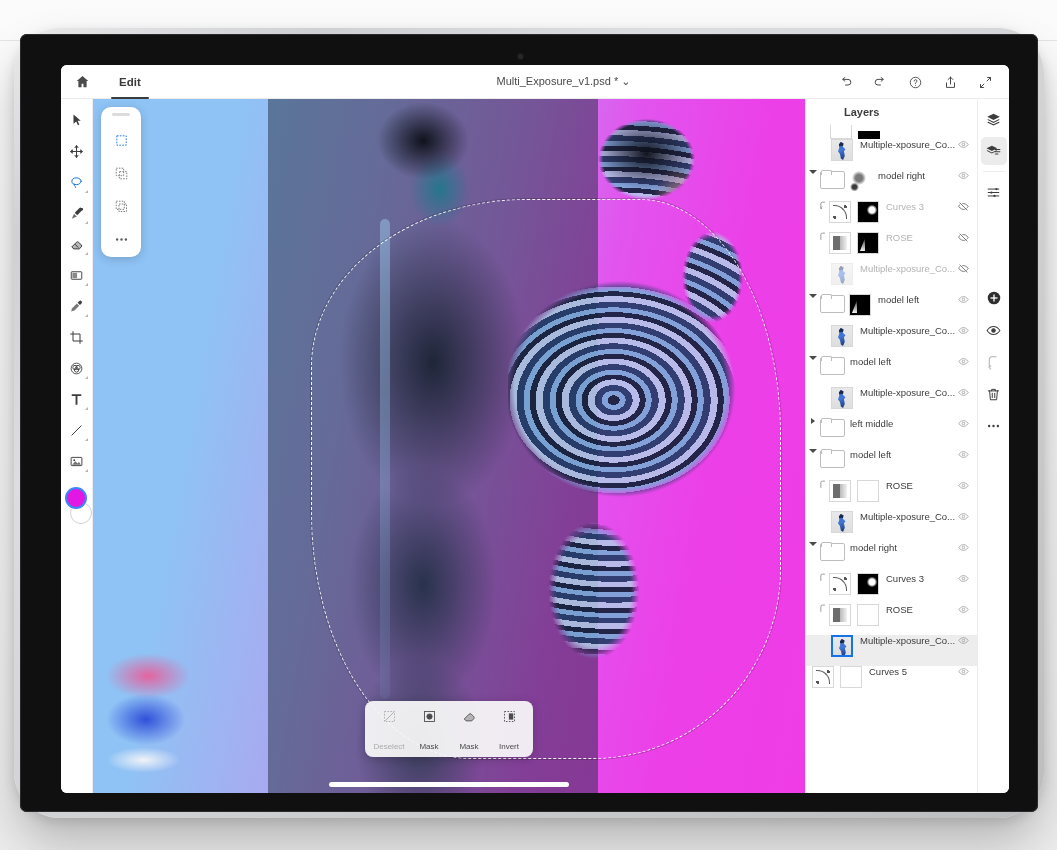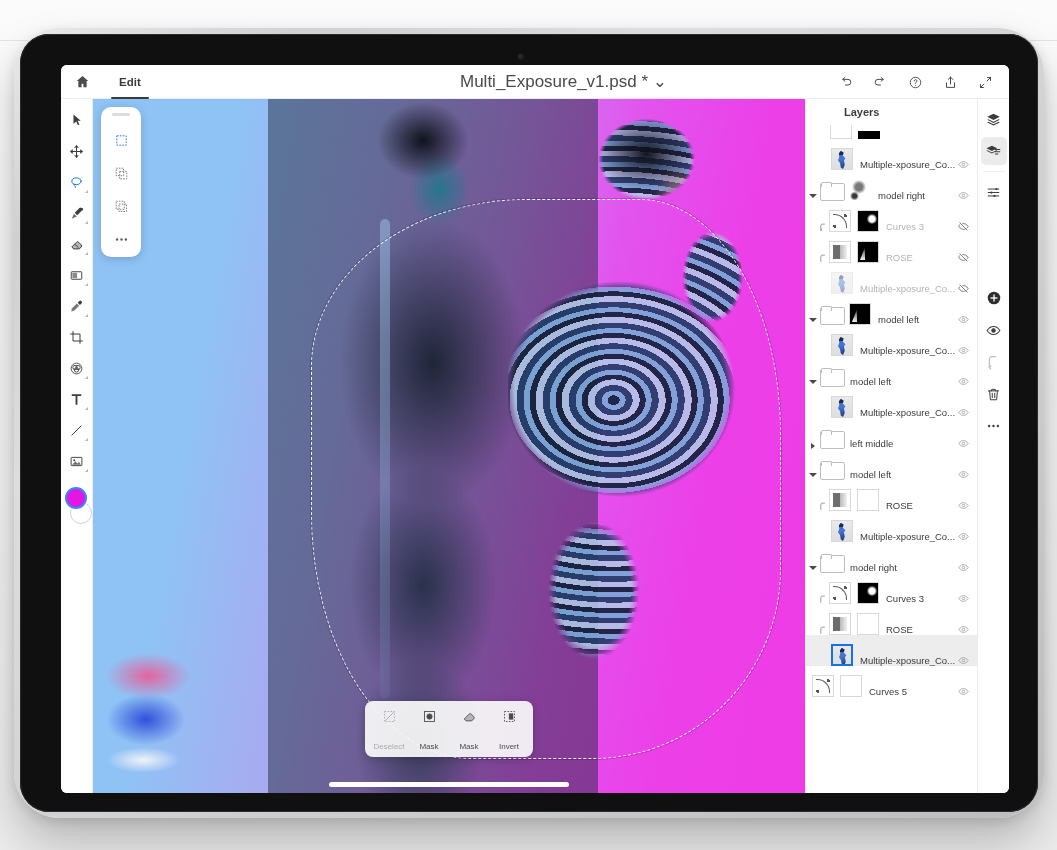--- a/index.html
+++ b/index.html
@@ -21,21 +21,21 @@
   
   #device{
     position:absolute; left:14px; top:28px; width:1030px; height:790px;
     border-radius:46px;
     background:linear-gradient(145deg,#e9e9ea 0%,#cfd0d2 14%,#dcdddf 30%,#c9cacc 72%,#bcbdbf 100%);
     padding:6px;
     box-shadow:0 26px 46px rgba(0,0,0,.22), 0 4px 12px rgba(0,0,0,.12);
   }
   #bezel{
     position:absolute; left:6px; top:6px; right:6px; bottom:6px;
-    border-radius:29px;
+    border-radius:7px;
     background:#101011;
     box-shadow:inset 0 0 0 1px #2a2a2c;
   }
   #camera{
     position:absolute; left:497px; top:19px; width:7px; height:7px;
     border-radius:50%; background:#27282b;
     box-shadow:inset 0 0 2px #000;
   }
   
   #screen{
@@ -53,21 +53,21 @@
   #edit-tab{
     height:34px; padding:0 16px; display:flex; align-items:center;
     font-size:11.5px; color:#3b3b3b; position:relative; font-weight:600;
   }
   #edit-tab:after{
     content:""; position:absolute; left:8px; right:8px; bottom:0; height:2px;
     background:#3b3b3b; border-radius:1px;
   }
   #doc-title{
     position:absolute; left:12px; right:0; text-align:center;
-    font-size:17px; color:#4a4a4a; pointer-events:none;margin-left:45px;
+    font-size:11px; color:#4a4a4a; pointer-events:none;margin-left:45px;
   }
   .tb-right{ position:absolute; right:6px; top:0; height:34px; display:flex; align-items:center; }
   .tb-icon{ width:35px; height:34px; display:flex; align-items:center; justify-content:center; }
   
   #appbody{ position:absolute; left:0; top:34px; width:948px; height:694px; display:flex; }
   
   #toolrail{
     width:32px; background:#fff; border-right:1px solid #ededed;
     display:flex; flex-direction:column; align-items:center;
     padding-top:6px; position:relative; z-index:5;
@@ -188,21 +188,21 @@
   
   #layers{
     width:172px; background:#fff; border-left:1px solid #ececec;
     position:relative; overflow:hidden;padding-left:28px;
   }
   #layers-title{
     font-size:11px; color:#3c3c3c; padding:7px 0 4px 10px; font-weight:600;
   }
   #layer-list{ position:absolute; left:0; right:0; top:26px; bottom:0; }
   .lrow{
-    height:31px; display:flex; align-items:flex-end; padding-right:6px; position:relative;
+    height:31px; display:flex; align-items:flex-start; padding-right:6px; position:relative;
   }
   .lrow.sel{ background:#ededed; }
   .lrow.partial{ height:14px; overflow:hidden; align-items:flex-end; }
   .tw{ width:14px; display:flex; align-items:center; justify-content:center; }
   .tw .tri{ width:0;height:0;border-left:4px solid #4a4a4a;border-top:3.2px solid transparent;border-bottom:3.2px solid transparent; }
   .tw .tri.open{ border-left:4px solid transparent;border-right:4px solid transparent;border-top:4.6px solid #4a4a4a; }
   .clipmark{ width:11px; display:flex; align-items:center; justify-content:center; }
   .th{ width:22px; height:22px; border:1px solid #d8d8d8; background:#fff; flex:none; }
   .th.folder{
     border:none; width:23px; height:19px; position:relative; background:transparent;

